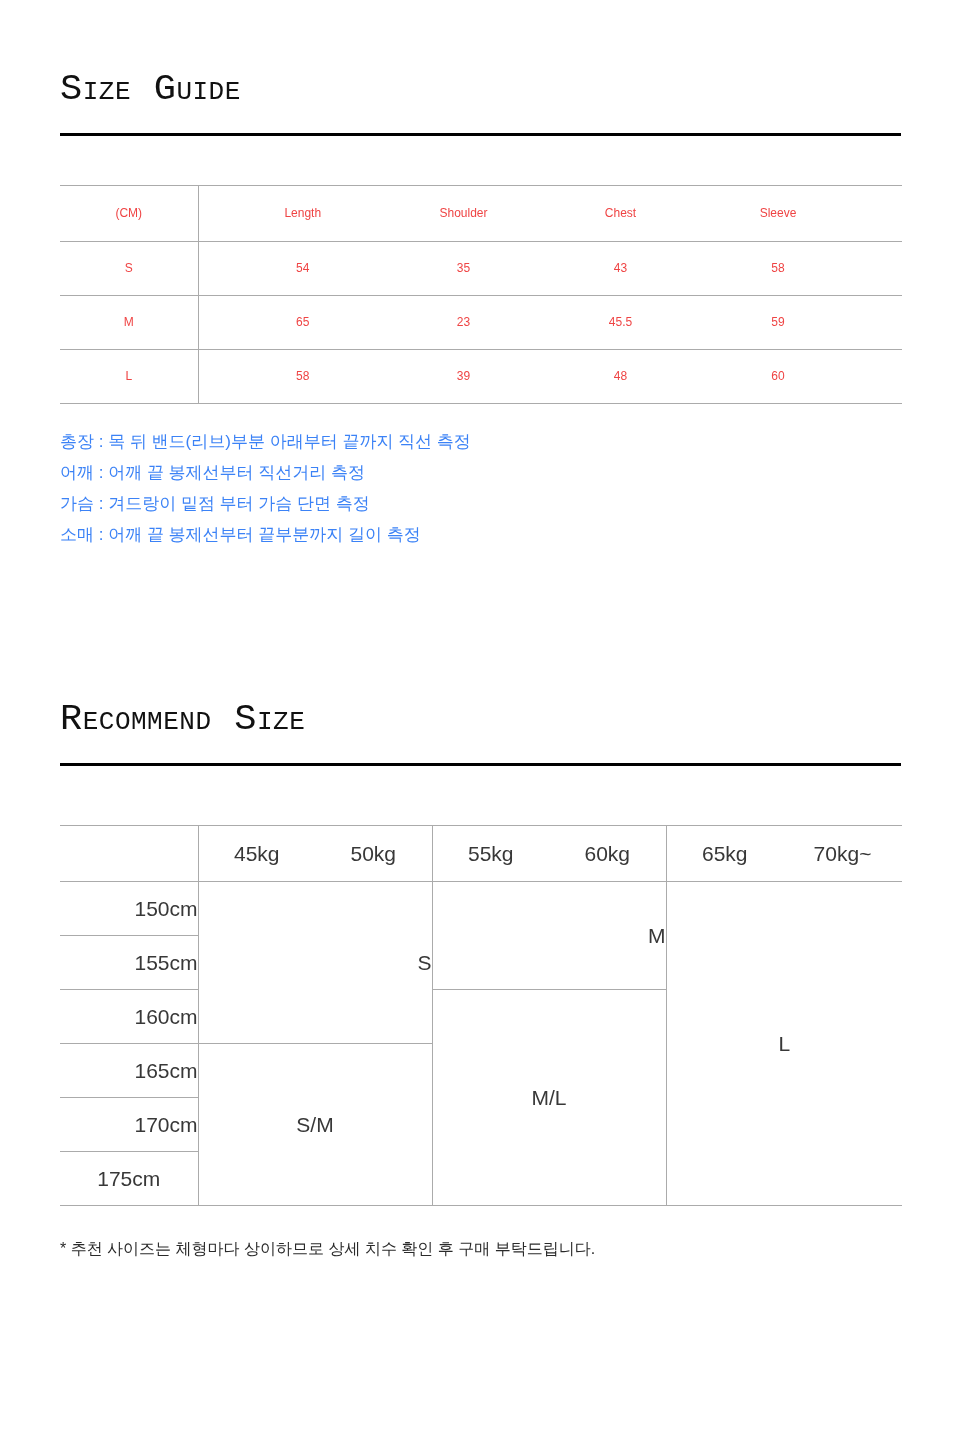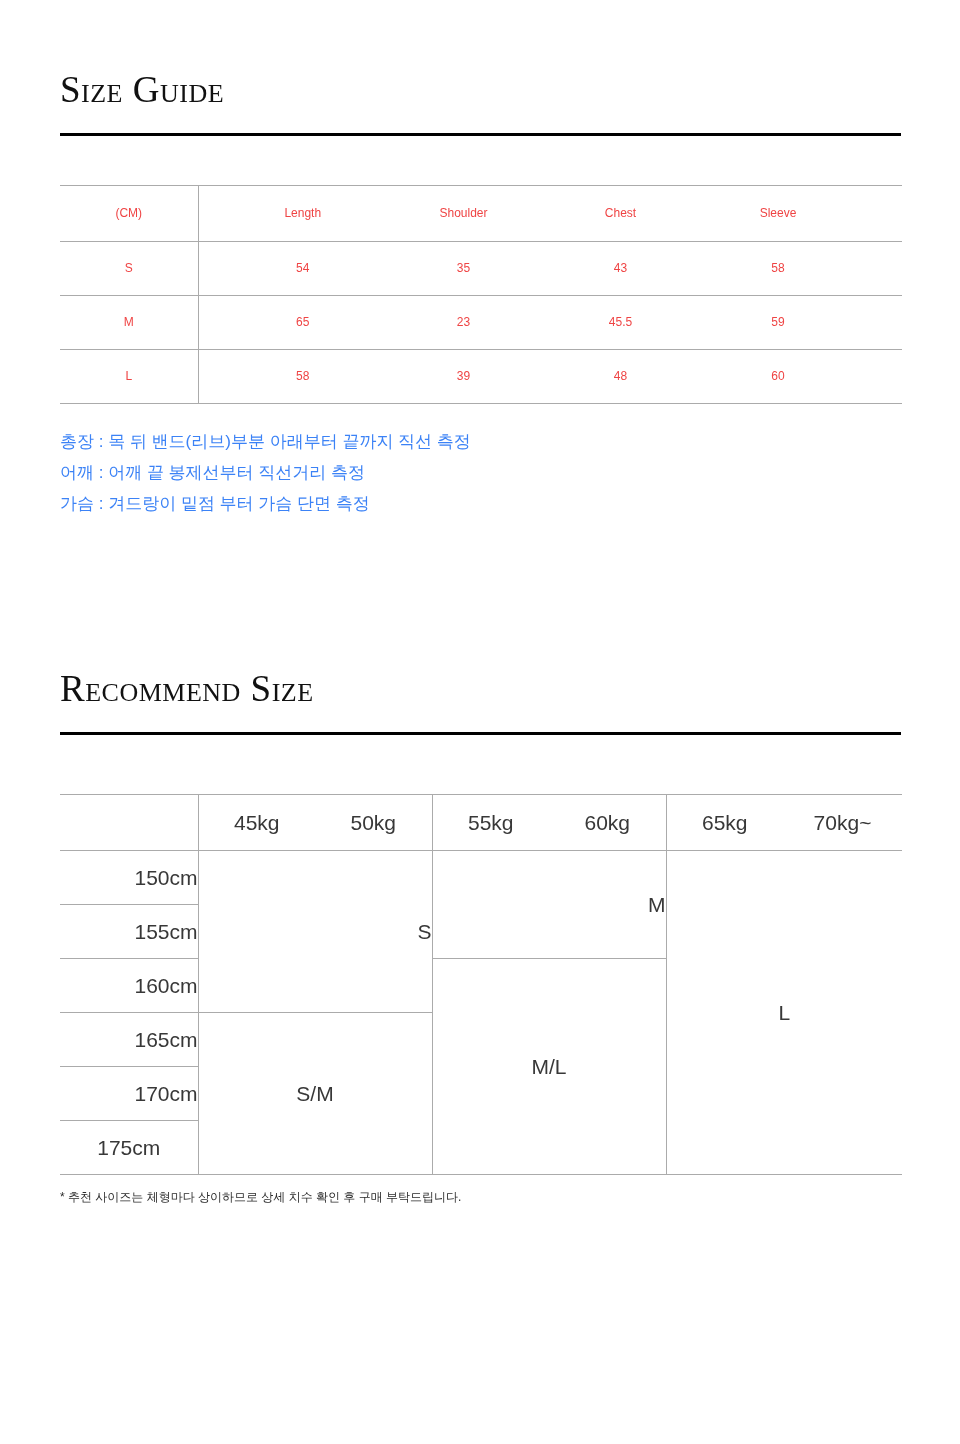--- a/index.html
+++ b/index.html
@@ -6,21 +6,21 @@
   html, body { margin: 0; padding: 0; background: #ffffff; }
   body {
     width: 960px; height: 1444px;
     font-family: "Liberation Sans", "DejaVu Sans", sans-serif;
     color: #222;
     overflow: hidden;
   }
   .page { padding: 0 58px 0 60px; width: 842px; }
 
   .section-title {
-    font-family: Liberation Serif, serif;
+    font-family: Liberation Mono, monospace;
     font-variant: small-caps;
     font-size: 37px;
     line-height: 1;
     letter-spacing: 0.5px;
     color: #111;
     font-weight: 400;
   }
   .title-1 { padding-top: 46px; }
   .title-2 { padding-top: 0; }
 
@@ -73,21 +73,21 @@
   }
   .rec-table thead th {
     border-top: 1px solid #ababab;
     border-bottom: 1px solid #ababab;
     height: 55px;
   }
   .rec-table .b-right { border-right: 1px solid #ababab; }
   .rec-table .b-bottom { border-bottom: 1px solid #ababab; text-align: right; }
   .rec-table .height-cell { height: 53px; }
 
-  .footnote { margin-top: 14px; font-size: 12px; color: #2a2a2a; }
+  .footnote { margin-top: 33px; font-size: 16px; color: #2a2a2a; }
 </style>
 </head>
 <body>
 
 <div class="page">
 
   <h1 class="section-title title-1">Size Guide</h1>
   <div class="rule"></div>
 
   <table class="size-table">
@@ -129,20 +129,21 @@
         <td>48</td>
         <td class="pad-r">60</td>
       </tr>
     </tbody>
   </table>
 
   <div class="measurements">
     <div>총장 : 목 뒤 밴드(리브)부분 아래부터 끝까지 직선 측정</div>
     <div>어깨 : 어깨 끝 봉제선부터 직선거리 측정</div>
     <div>가슴 : 겨드랑이 밑점 부터 가슴 단면 측정</div>
+    <div>소매 : 어깨 끝 봉제선부터 끝부분까지 길이 측정</div>
   </div>
 
 
   <div class="recommend-gap"></div>
 
   <h1 class="section-title title-2">Recommend Size</h1>
   <div class="rule"></div>
 
   <table class="rec-table">
     <colgroup>

